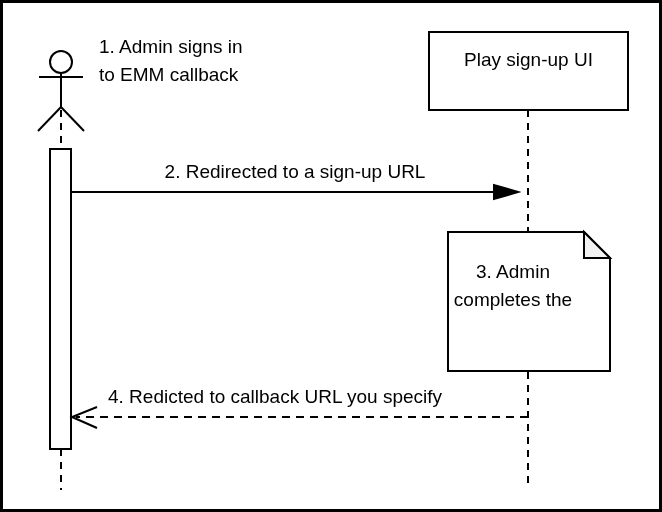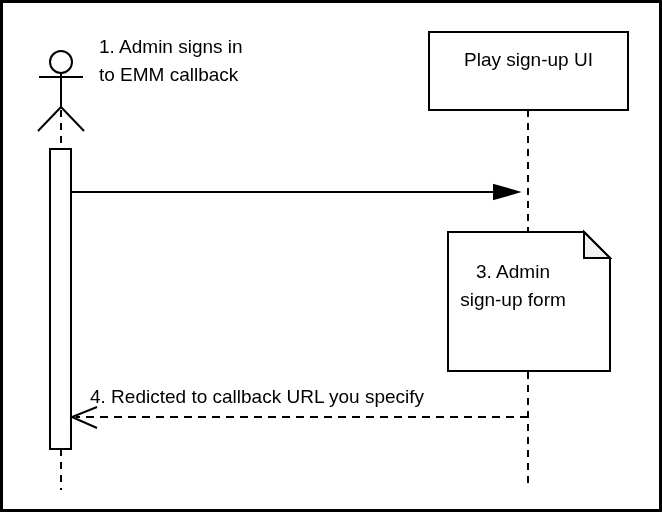--- a/index.html
+++ b/index.html
@@ -45,21 +45,21 @@
     line-height: 28px;
     white-space: nowrap;
   }
   .annotation-1 { left: 99px; top: 33px; text-align: left; }
   .play-label {
     left: 429px; top: 32px; width: 199px; height: 56px;
     display: flex; align-items: center; justify-content: center;
   }
   .msg2-label { left: 72px; top: 159px; width: 446px; text-align: center; line-height: 26px; }
   .note-label { left: 448px; top: 258px; width: 130px; text-align: center; }
-  .msg4-label { left: 90px; top: 385px; line-height: 24px; }
+  .msg4-label { left: 108px; top: 385px; line-height: 24px; }
 </style>
 </head>
 <body>
 
 <div class="canvas">
 
   <svg class="layer" viewBox="0 0 662 512">
 
     <rect class="frame" x="1.5" y="1.5" width="659" height="509"></rect>
 
@@ -97,21 +97,22 @@
     </g>
   </svg>
 
   <div class="label annotation-1">
     <div>1. Admin signs in</div>
     <div>to EMM callback</div>
   </div>
 
   <div class="label play-label">Play sign-up UI</div>
 
+  <div class="label msg2-label">2. Redirected to a sign-up URL</div>
 
   <div class="label note-label">
     <div>3. Admin</div>
-    <div>sign-up form</div>
+    <div>completes the</div>
   </div>
 
   <div class="label msg4-label">4. Redicted to callback URL you specify</div>
 
 </div>
 
 </body></html>

